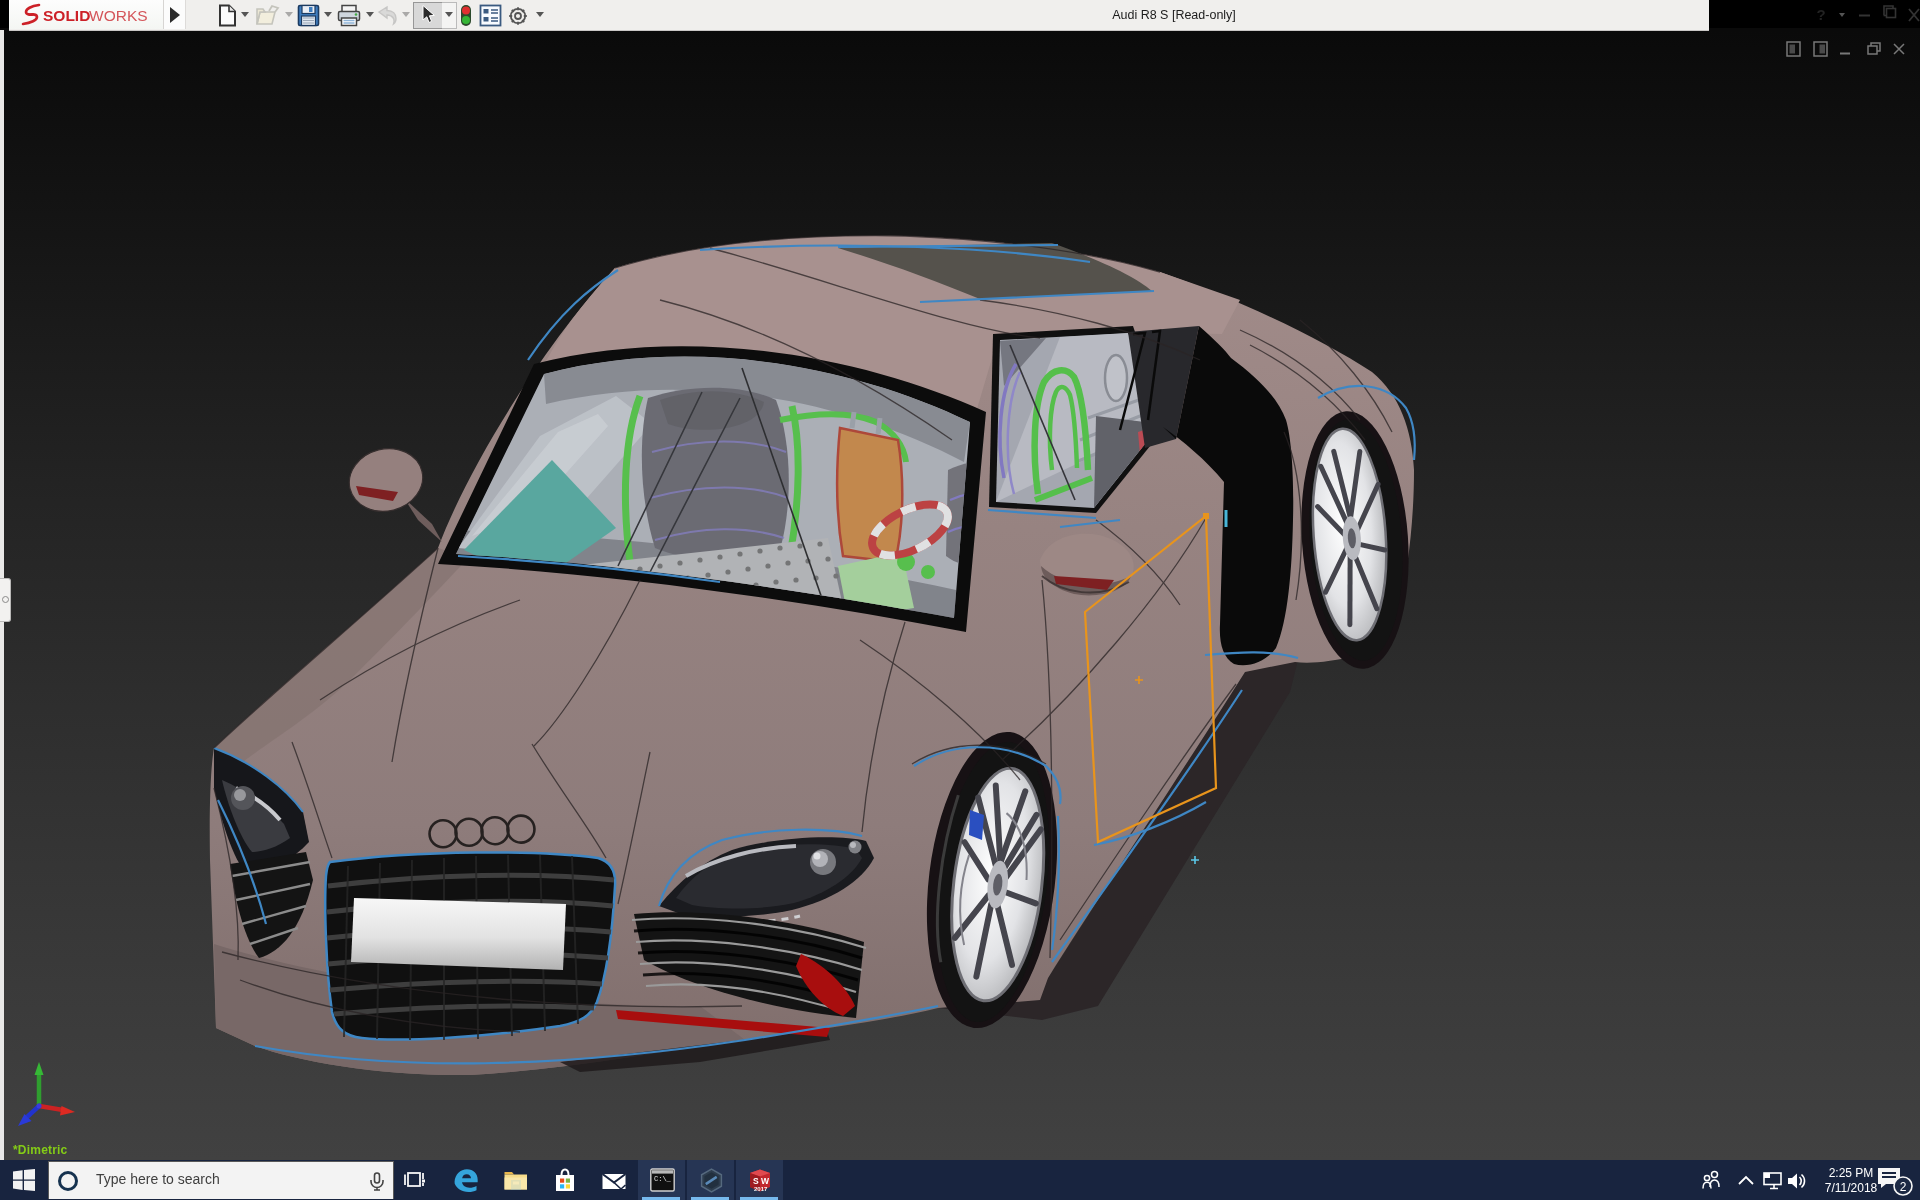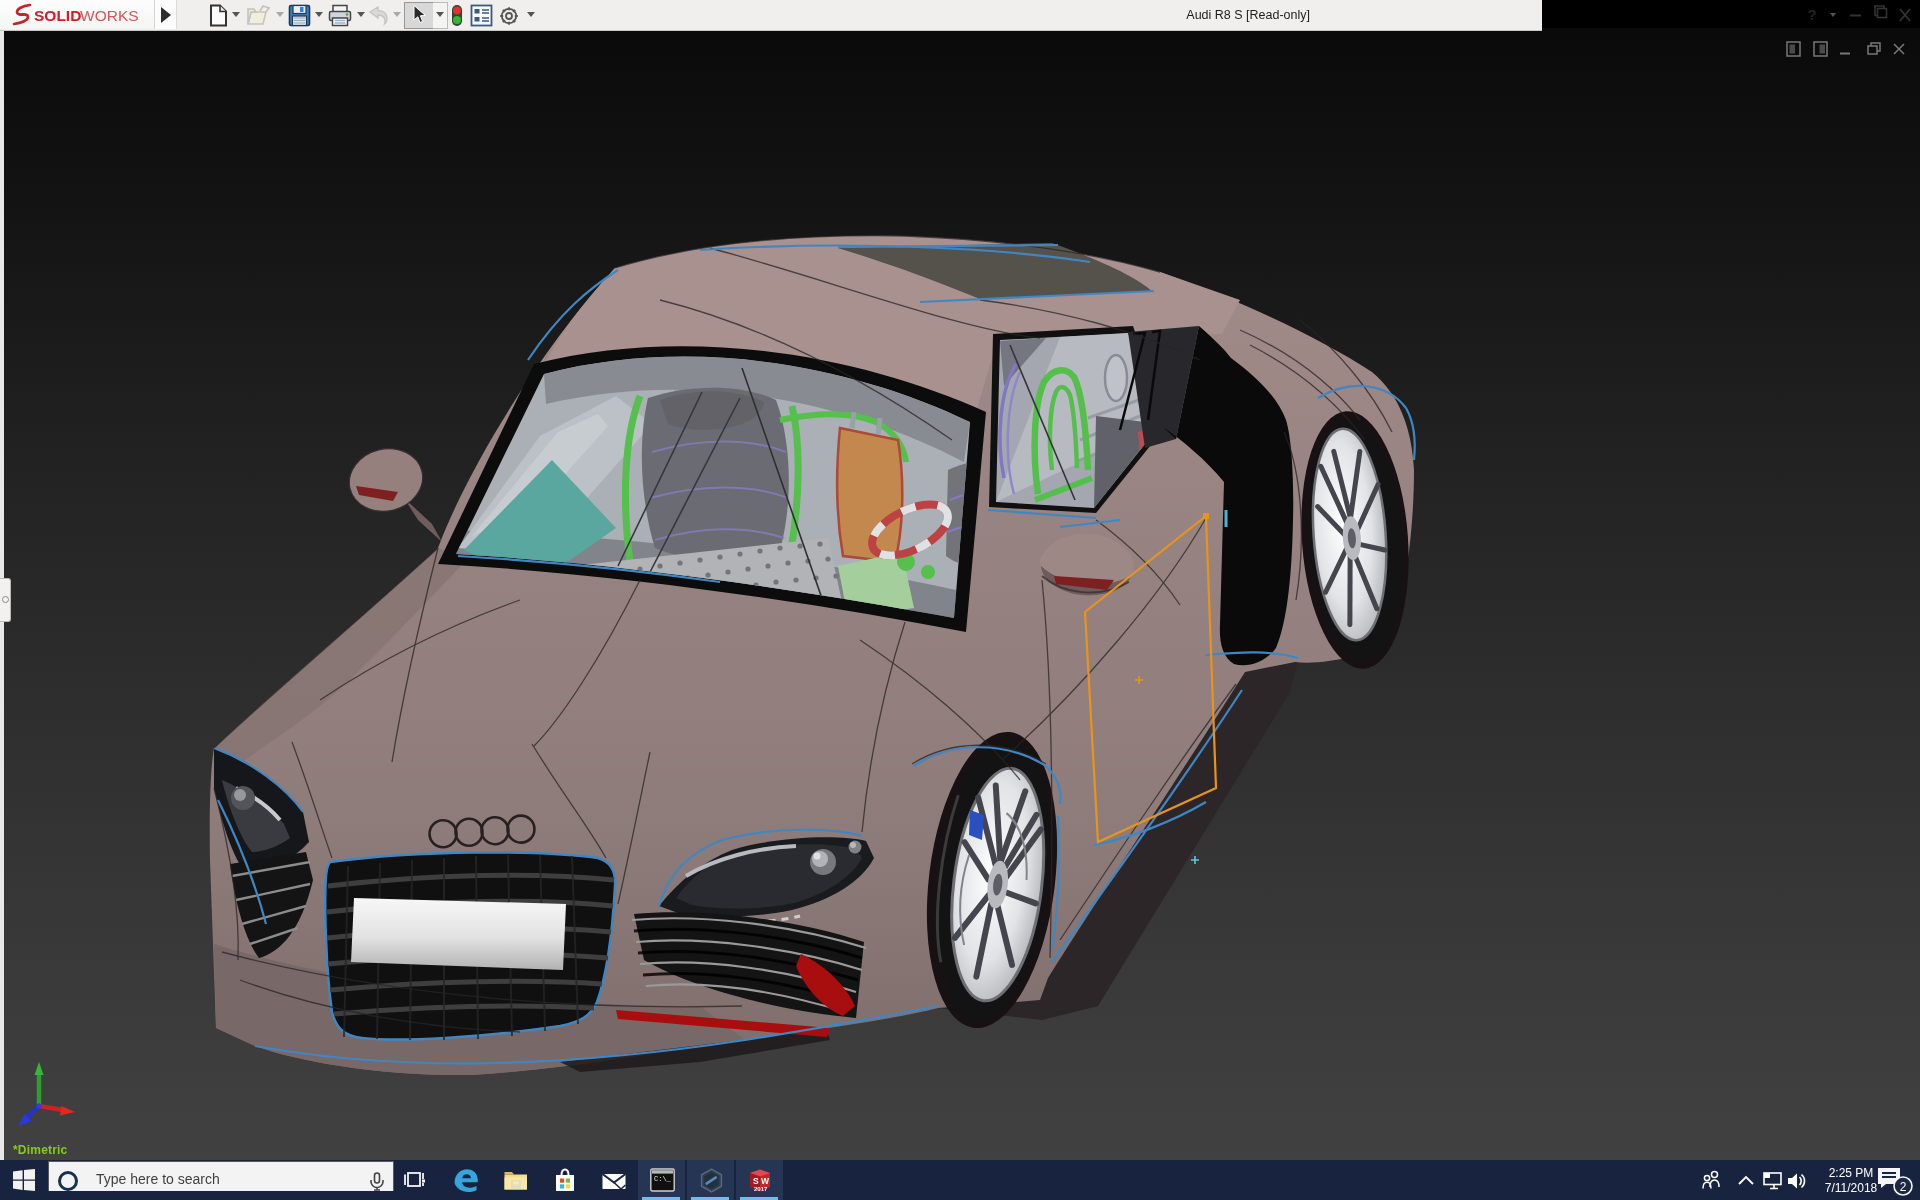--- a/index.html
+++ b/index.html
@@ -1,35 +1,35 @@
 <!DOCTYPE html>
 <html><head>
 <meta charset="utf-8">
 <style>
   html,body{margin:0;padding:0;width:1920px;height:1200px;overflow:hidden;background:#000;
     font-family:"Liberation Sans", sans-serif;}
   #stage{position:absolute;top:0;left:0;width:1920px;height:1200px;}
   
-  #titlebar{position:absolute;top:0;left:0;width:1542px;height:30px;background:#f0efed;border-bottom:1px solid #c9c7c5;}
+  #titlebar{position:absolute;top:0;left:9px;width:1700px;height:30px;background:#f0efed;border-bottom:1px solid #c9c7c5;}
   #logoPanel{position:absolute;top:0;left:0;width:154px;height:29px;background:linear-gradient(180deg,#fdfdfd,#f4f6f3);border-right:1px solid #d7d5d3;}
   #flyPanel{position:absolute;top:0;left:155px;width:21px;height:29px;background:#fcfcfc;border-right:1px solid #dddbd9;}
   #flyPanel svg{position:absolute;left:5px;top:6px;}
   .tbtn{position:absolute;top:4px;}
   .caret{position:absolute;top:12px;width:0;height:0;border-left:4px solid transparent;border-right:4px solid transparent;border-top:5px solid #555;}
-  #titleText{position:absolute;top:0;left:1020px;width:290px;height:30px;line-height:30px;text-align:right;font-size:12.5px;color:#1c1c1c;}
+  #titleText{position:absolute;top:0;left:1020px;width:290px;height:30px;line-height:30px;text-align:center;font-size:12.5px;color:#1c1c1c;}
   .winbtn{position:absolute;top:0;height:30px;line-height:30px;text-align:center;color:#333;}
   
   #leftstrip{position:absolute;top:30px;left:0;width:4px;height:1130px;background:#e9e8e7;}
   #lefttab{position:absolute;top:578px;left:0;width:10px;height:42px;background:#f2f1f0;border:1px solid #b9b8b7;border-left:none;border-radius:0 3px 3px 0;}
   #lefttab .dot{position:absolute;left:2px;top:17px;width:5px;height:5px;border:1px solid #8a8a8a;border-radius:50%;}
   #dimetric{position:absolute;top:1143px;left:13px;font-size:12px;font-weight:bold;color:#84cc16;letter-spacing:.2px;}
   #vpctrl{position:absolute;top:40px;left:1786px;}
   
   #taskbar{position:absolute;top:1160px;left:0;width:1920px;height:40px;background:#18243f;}
-  #searchbox{position:absolute;top:1161px;left:48px;width:346px;height:30px;background:#f3f3f3;border:1px solid #5a5a5a;border-bottom:none;box-sizing:border-box;}
+  #searchbox{position:absolute;top:1161px;left:48px;width:346px;height:38px;background:#f3f3f3;border:1px solid #5a5a5a;border-bottom:none;box-sizing:border-box;}
   #searchbox .stext{position:absolute;left:47px;top:9px;font-size:14px;color:#3f3f3f;}
   .tico{position:absolute;top:1168px;}
   .underline{position:absolute;top:1197px;height:3px;background:#76b9ed;}
   .openbg{position:absolute;top:1160px;height:40px;width:47px;background:rgba(130,160,210,0.14);}
   #clock{position:absolute;top:1166px;left:1806px;width:58px;text-align:center;color:#fff;font-size:12px;line-height:15px;margin-left:16px;}
 </style>
 </head>
 <body>
 <div id="stage">
 

